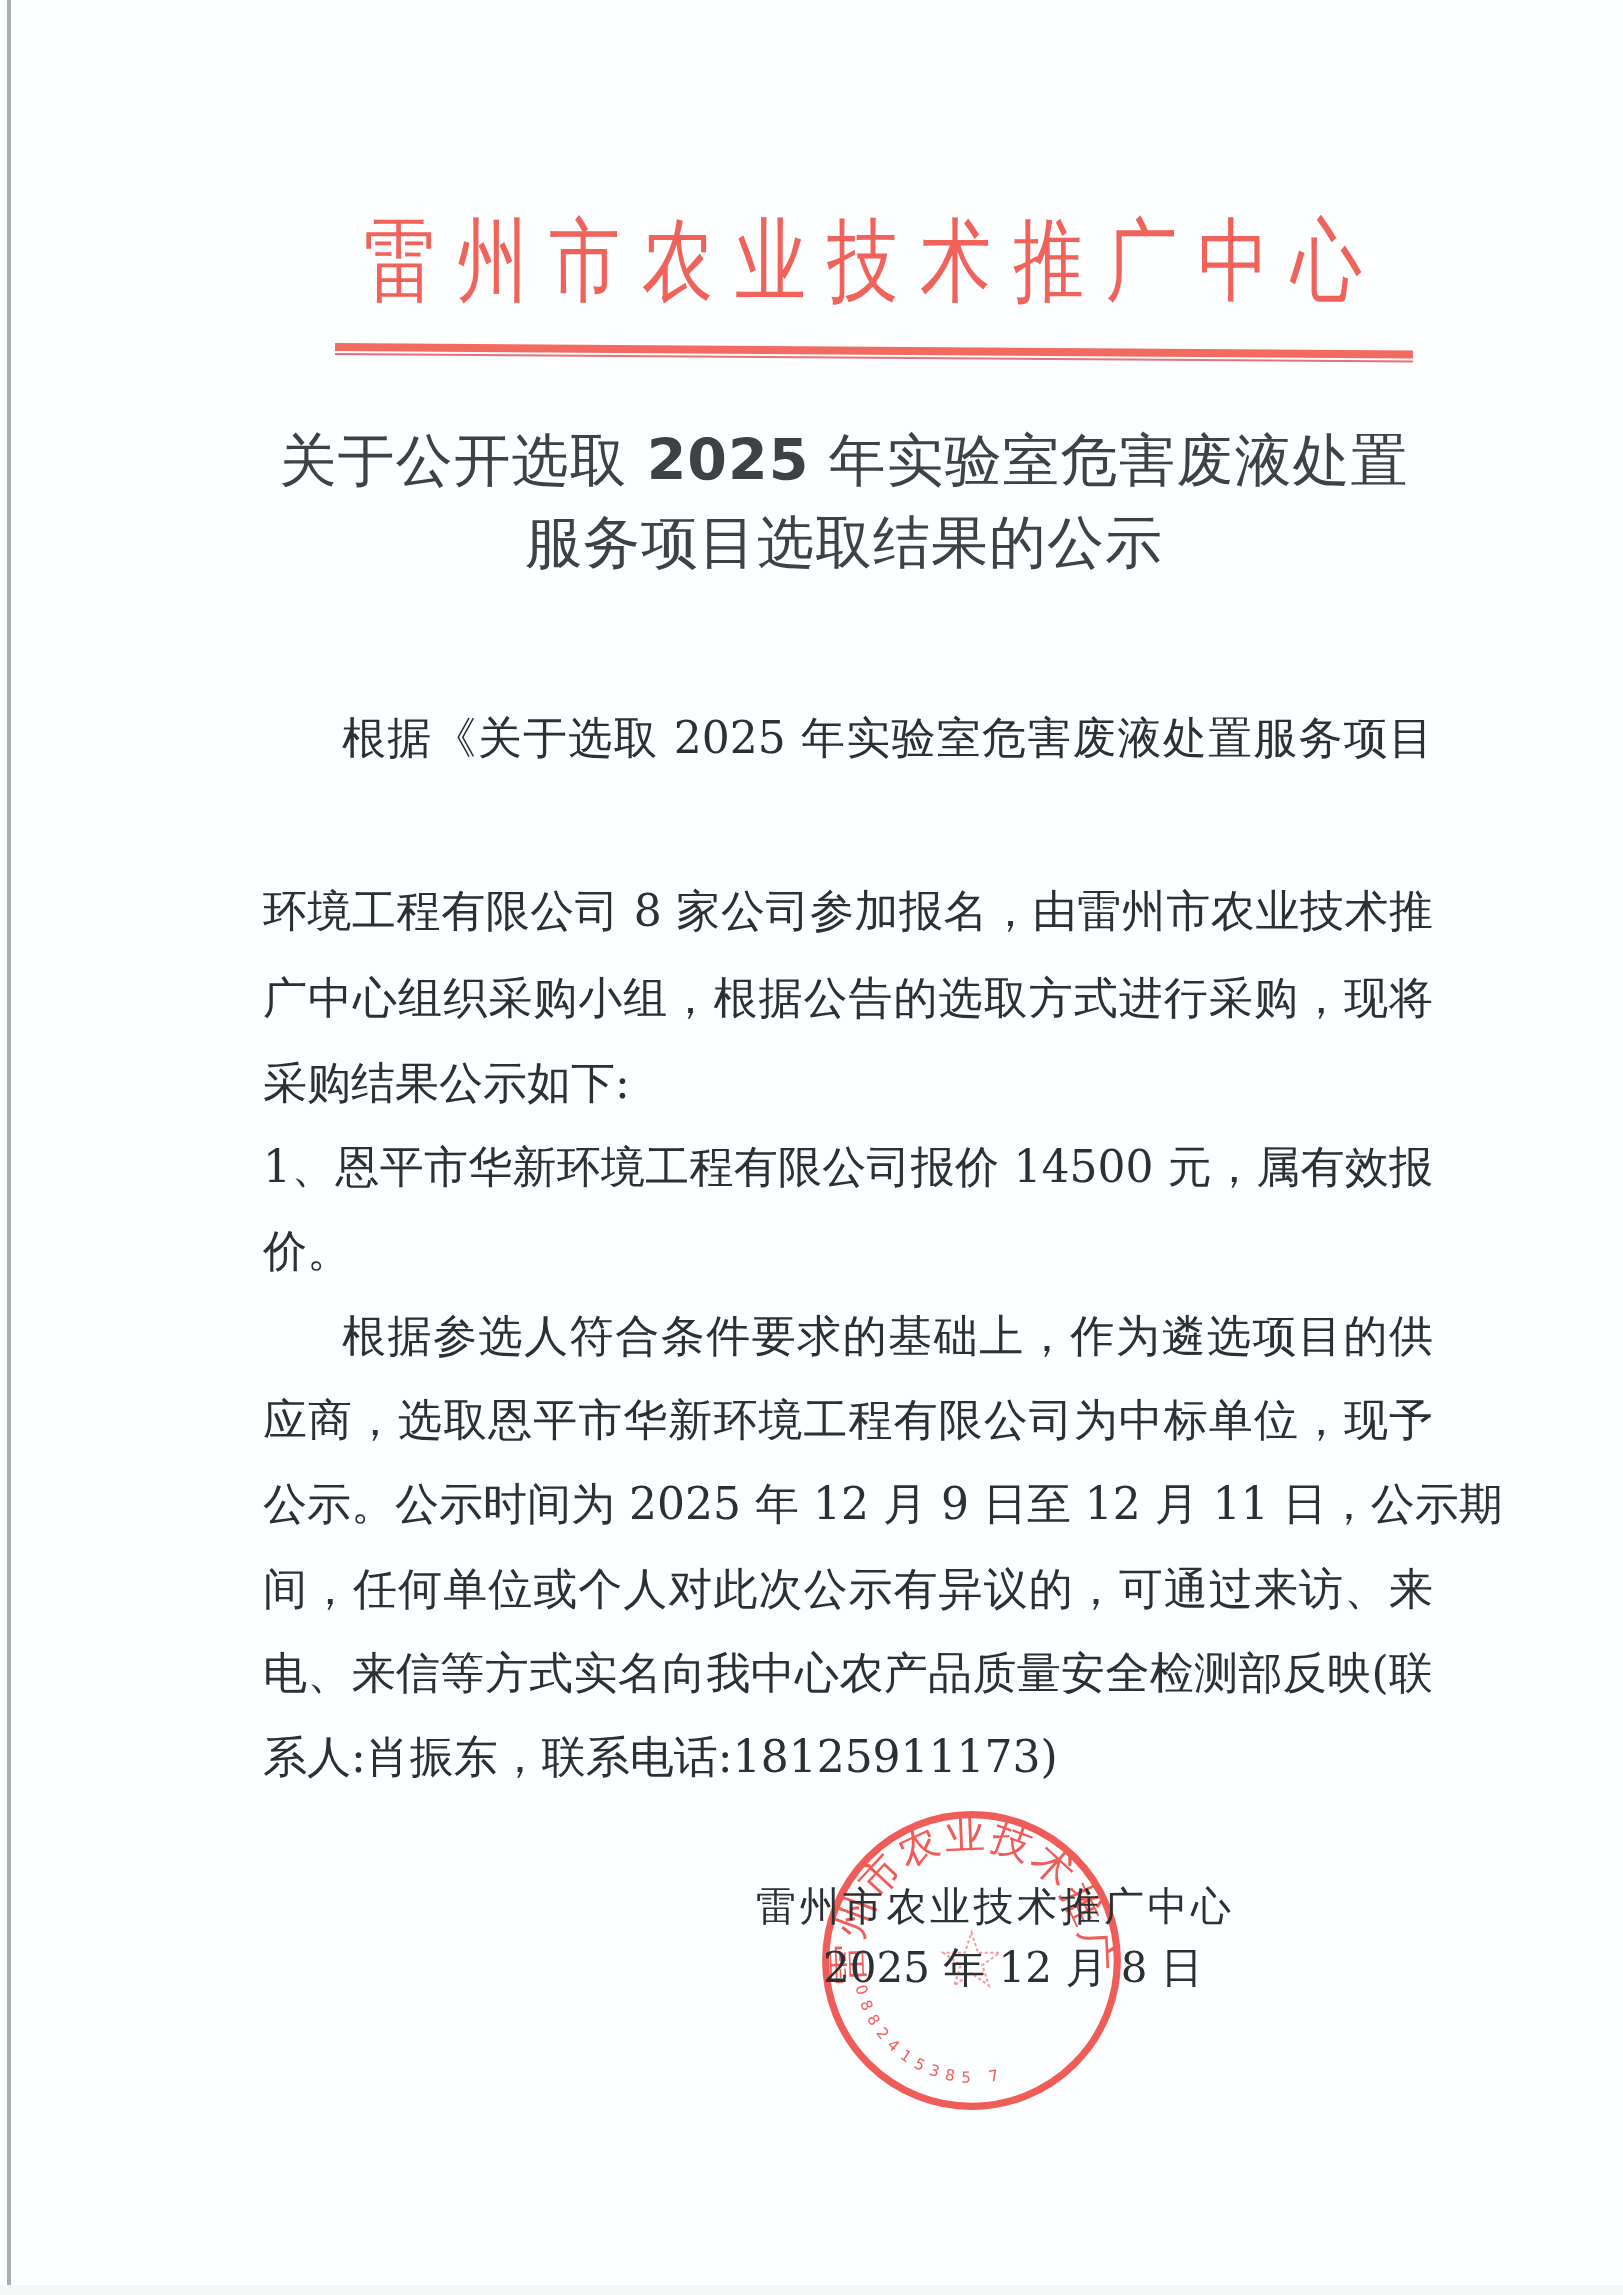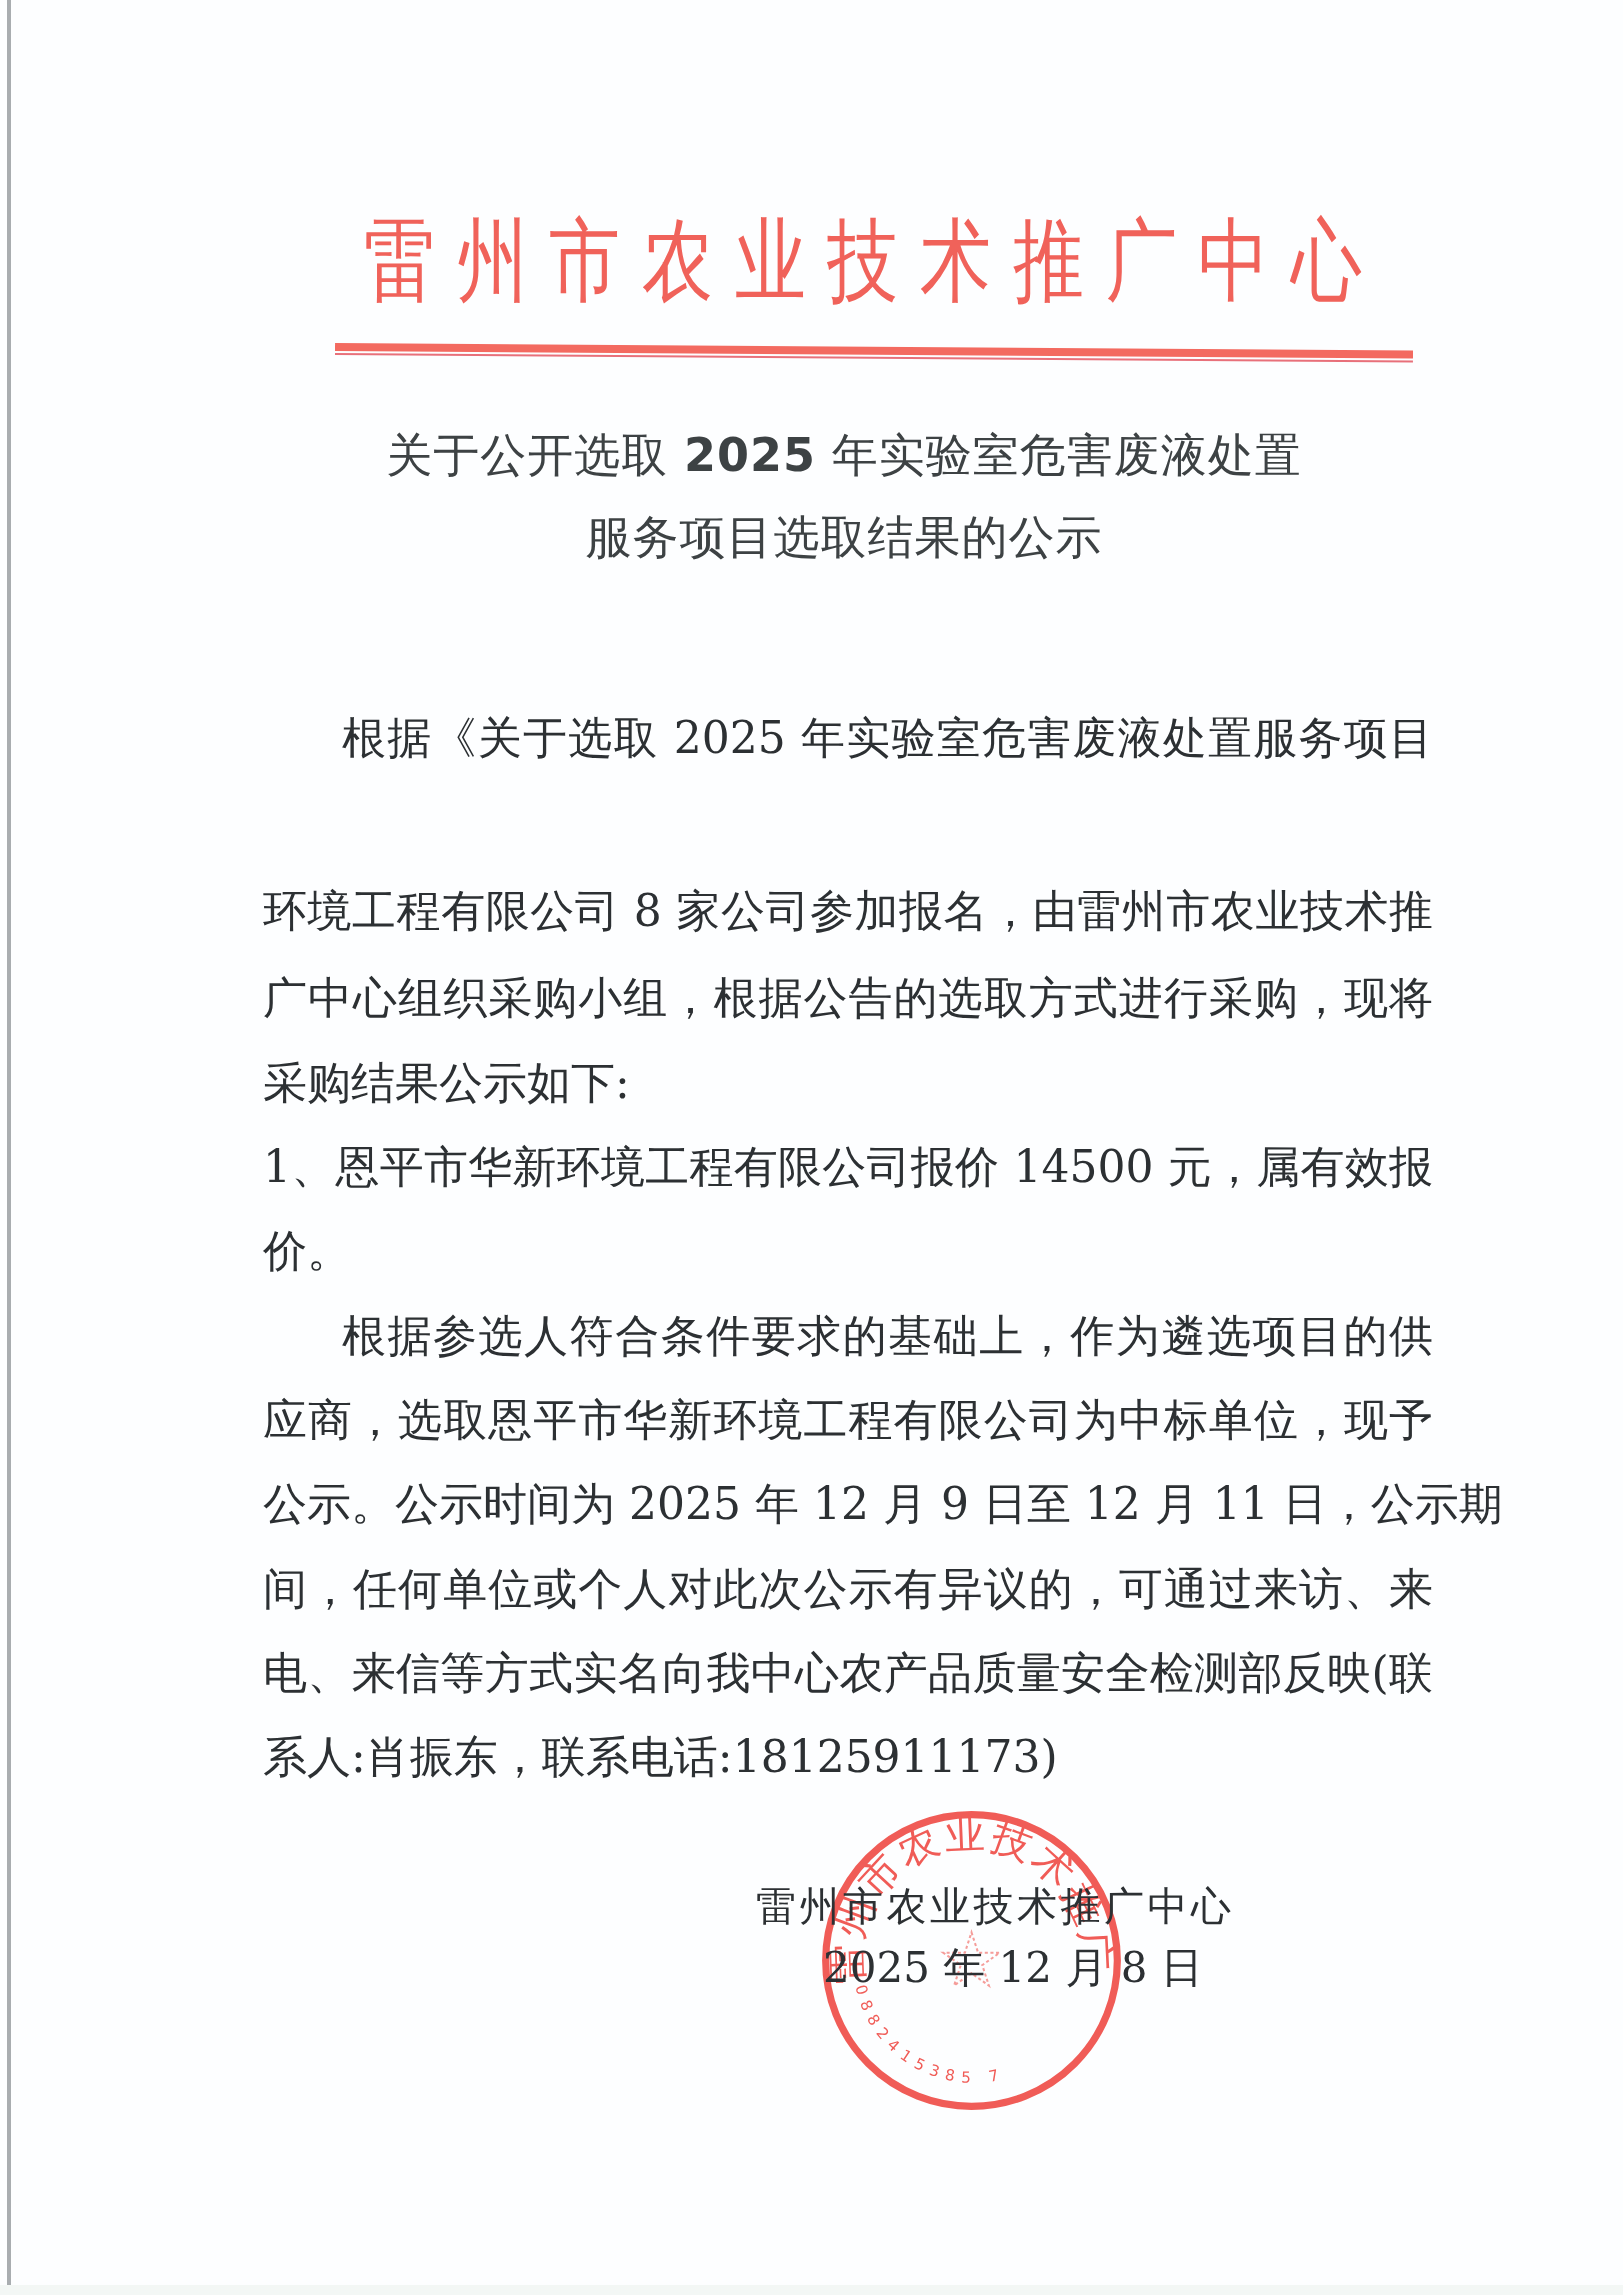--- a/index.html
+++ b/index.html
@@ -30,21 +30,21 @@
   .red-rule {
     position: absolute; left: 335px; top: 343px; width: 1078px; height: 15.3px;
     transform: rotate(0.4deg); transform-origin: left center;
   }
   .red-rule .thick { position: absolute; left: 0; top: 0; width: 100%; height: 7.7px; background: #f36a60; }
   .red-rule .thin  { position: absolute; left: 0; top: 10.2px; width: 100%; height: 2px; background: #e8707a; }
 
   .title {
     position: absolute; left: 256px; width: 1176px; text-align: center;
     font-family: "DejaVu Sans", sans-serif; color: #3d4244;
-    font-size: 46px; line-height: 1; letter-spacing: 1px;
+    font-size: 57px; line-height: 1; letter-spacing: 1px;
   }
   .title.l1 { top: 432px; }
   .title.l2 { top: 514px; }
   .title .num { font-weight: bold; }
 
   .body-line {
     position: absolute; left: 263px; width: 1170px;
     font-family: "DejaVu Serif", serif; color: #2c3033;
     font-size: 44px; line-height: 1; white-space: nowrap;
     text-align: justify; text-align-last: justify;

